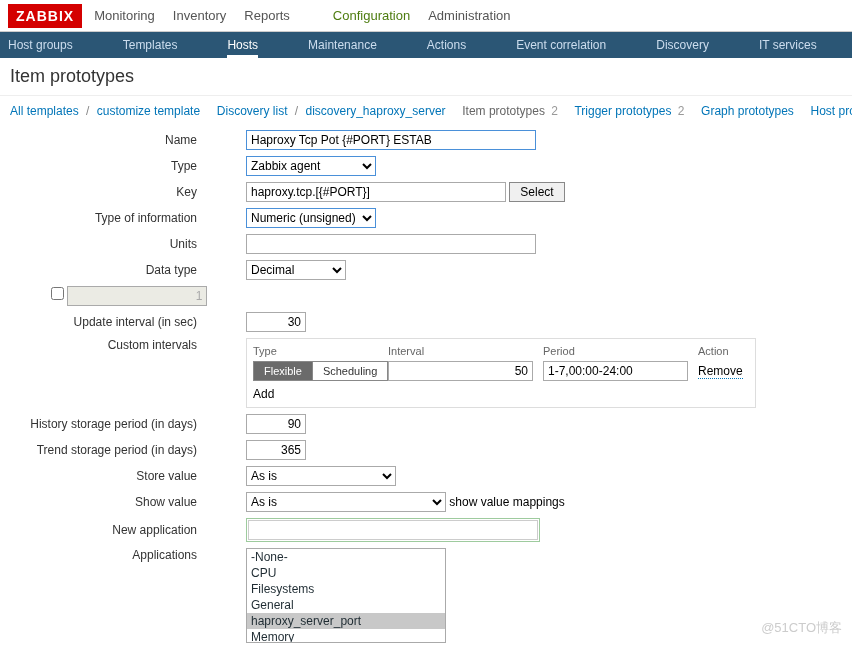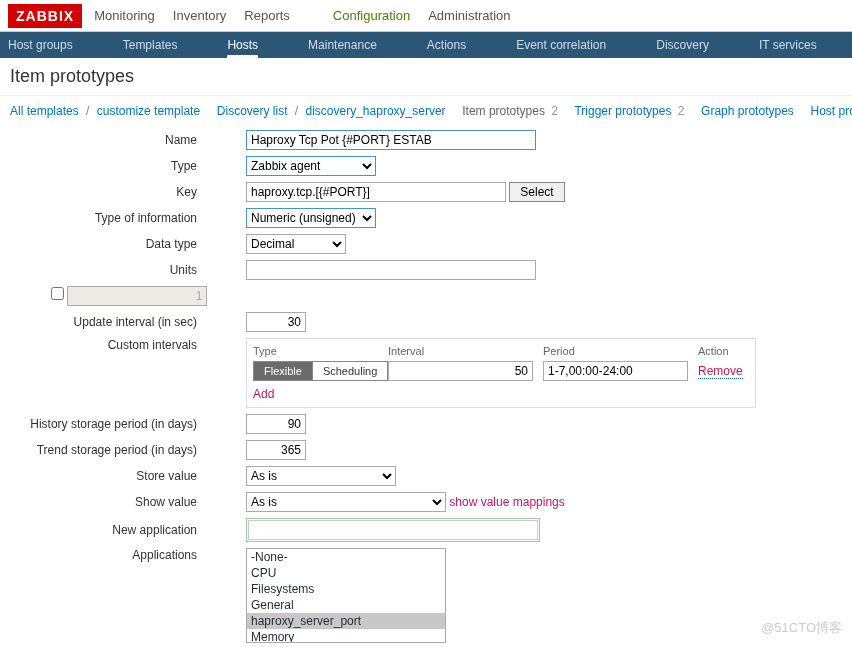--- a/index.html
+++ b/index.html
@@ -30,21 +30,21 @@
 .int-header { display: flex; color: #666; font-size: 11px; margin-bottom: 4px; }
 .int-header div:nth-child(1) { width: 135px; }
 .int-header div:nth-child(2) { width: 155px; }
 .int-header div:nth-child(3) { width: 155px; }
 .int-header div:nth-child(4) { width: 50px; }
 .int-row { display: flex; align-items: center; }
 .toggle { display: inline-flex; margin-right: 4px; }
 .toggle span { padding: 3px 10px; font-size: 11px; border: 1px solid #888; cursor: pointer; }
 .toggle .on { background: #6b6b6b; color: #fff; }
 .toggle .off { background: #fff; color: #333; border-left: none; }
-.link { color: #be185d; text-decoration: none; cursor: pointer; }
+.link { color: #000000; text-decoration: none; cursor: pointer; }
 .link.dotted { border-bottom: 1px dotted #0275b8; }
 .listbox { width: 200px; height: 95px; border: 1px solid #aaa; overflow-y: scroll; background: #fff; }
 .listbox div { padding: 1px 4px; }
 .listbox .sel { background: #c8c8c8; }
 .greenbox { border: 1px solid #9ecb9e; padding: 1px; display: inline-block; }
 .greenbox input { border: 1px solid #ccc; }
 .watermark { position: fixed; right: 10px; bottom: 10px; color: #ccc; font-size: 13px; }
 .disabled-input { background: #ebebe4; color: #aaa; text-align: right; }
 </style>
 </head>
@@ -106,26 +106,26 @@
     <div class="field">
       <input type="text" style="width: 260px;" value="haproxy.tcp.[{#PORT}]">
       <button class="btn">Select</button>
     </div>
   </div>
   <div class="form-row">
     <label>Type of information</label>
     <div class="field"><select class="hl" style="width:130px"><option>Numeric (unsigned)</option></select></div>
   </div>
   <div class="form-row">
+    <label>Units</label>
+    <div class="field"><input type="text" style="width: 290px;" value=""></div>
+  </div>
+  <div class="form-row">
     <label>Data type</label>
     <div class="field"><select style="width:100px"><option>Decimal</option></select></div>
-  </div>
-  <div class="form-row">
-    <label>Units</label>
-    <div class="field"><input type="text" style="width: 290px;" value=""></div>
   </div>
   <div class="form-row">
     <div class="field">
       <input type="checkbox" style="">
       <input type="text" disabled="" class="disabled-input" style="width: 140px;" value="1">
     </div>
   </div>
   <div class="form-row">
     <label>Update interval (in sec)</label>
     <div class="field"><input type="text" style="width: 60px; text-align: right;" value="30"></div>

